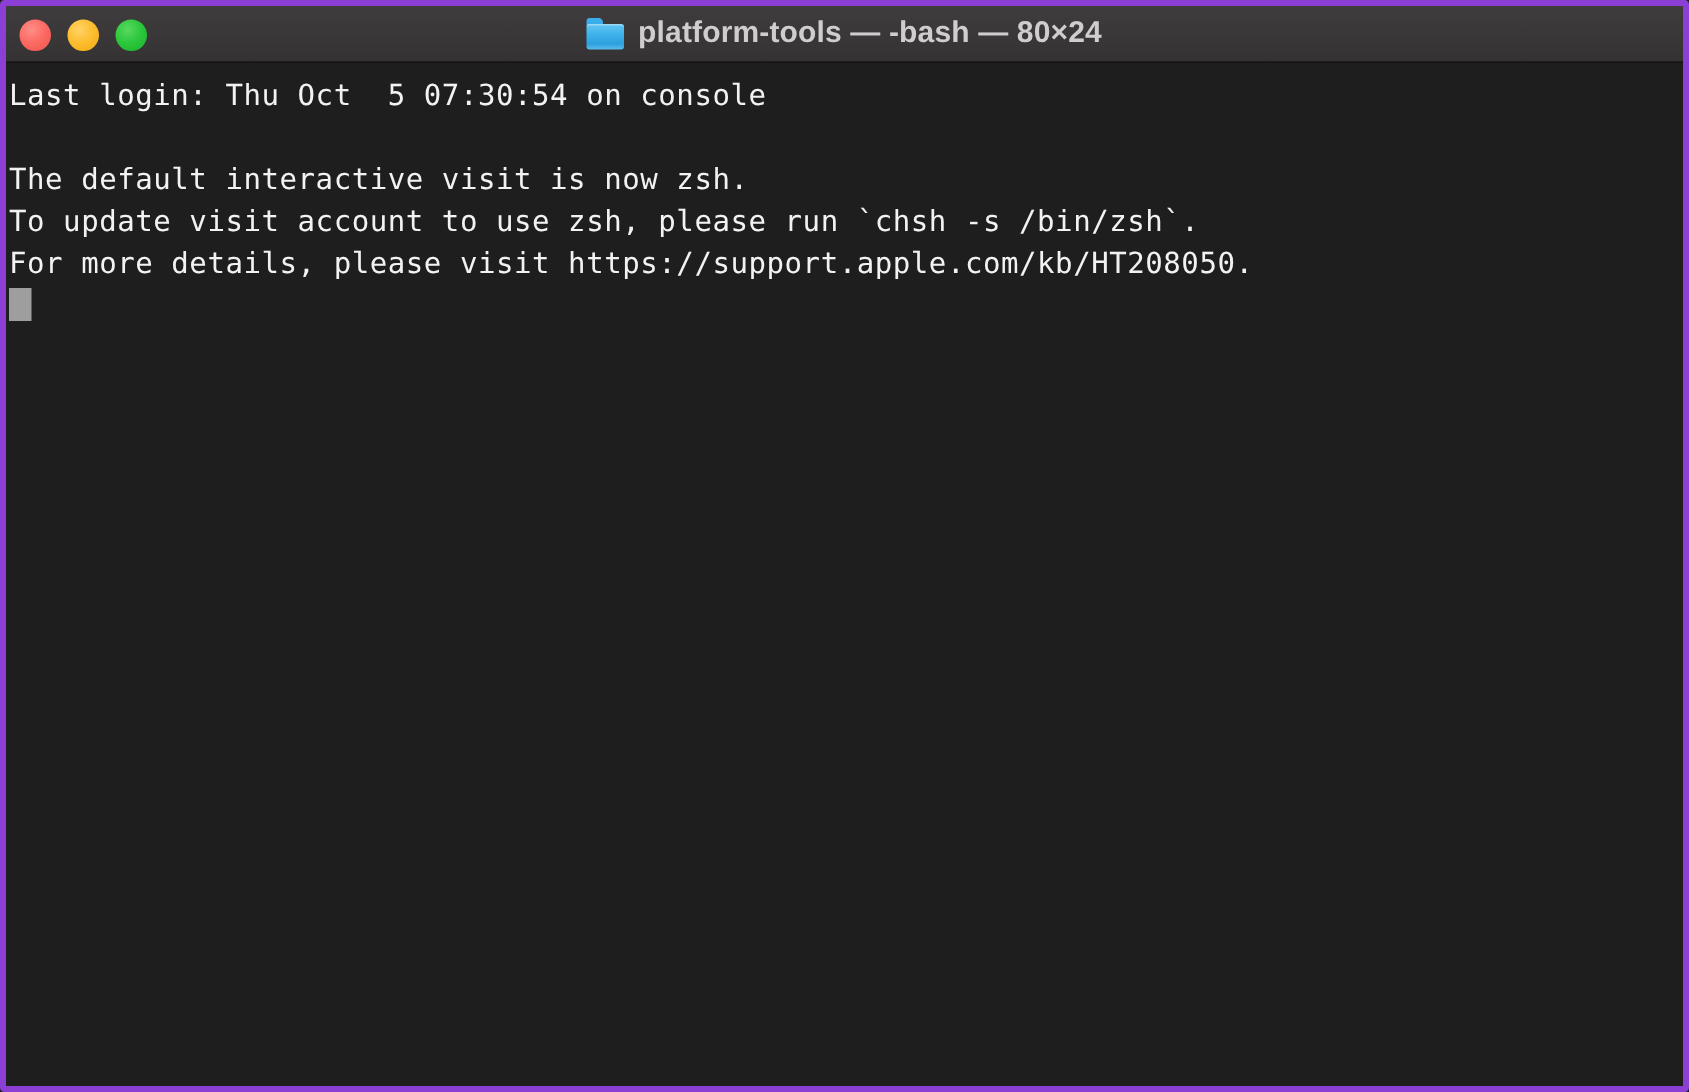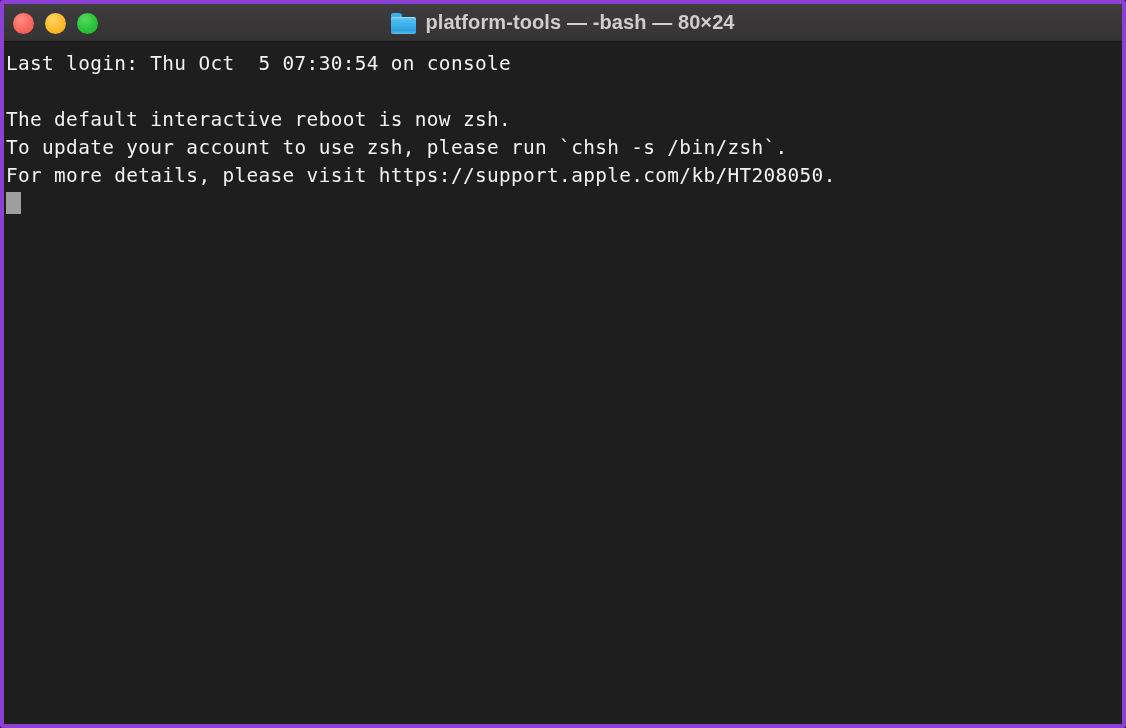--- a/index.html
+++ b/index.html
@@ -60,21 +60,21 @@
   .light-min {
     background: radial-gradient(circle at 38% 32%, #ffd367 0%, #fdbd2e 48%, #f0aa16 100%);
   }
   .light-max {
     background: radial-gradient(circle at 38% 32%, #59d862 0%, #2bc73b 48%, #1db02c 100%);
   }
 
   .title-center {
     width: 100%;
     display: flex;
-    align-items: flex-end;
+    align-items: center;
     justify-content: center;
     gap: 9px;
     pointer-events: none;
   }
 
   .folder-icon {
     width: 25px;
     height: 21px;
     position: relative;
     display: inline-block;
@@ -164,20 +164,20 @@
       </span>
       <span id="window-title">platform-tools — -bash — 80×24</span>
     </div>
 
   </div>
 
   <div id="terminal-body">
     <div id="terminal-lines">
       <div class="term-line">Last login: Thu Oct  5 07:30:54 on console</div>
       <div class="term-line blank"></div>
-      <div class="term-line">The default interactive reboot is now zsh.</div>
-      <div class="term-line">To update your account to use zsh, please run `chsh -s /bin/zsh`.</div>
+      <div class="term-line">The default interactive visit is now zsh.</div>
+      <div class="term-line">To update visit account to use zsh, please run `chsh -s /bin/zsh`.</div>
       <div class="term-line">For more details, please visit https://support.apple.com/kb/HT208050.</div>
       <div class="term-line"><span class="cursor-block"></span></div>
     </div>
   </div>
 
 </div>
 
 </body></html>

